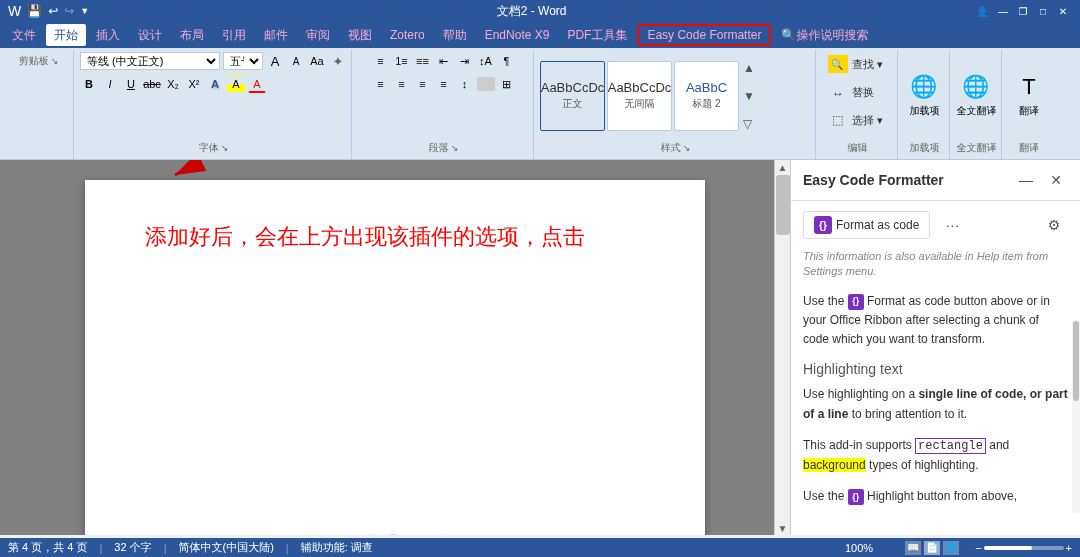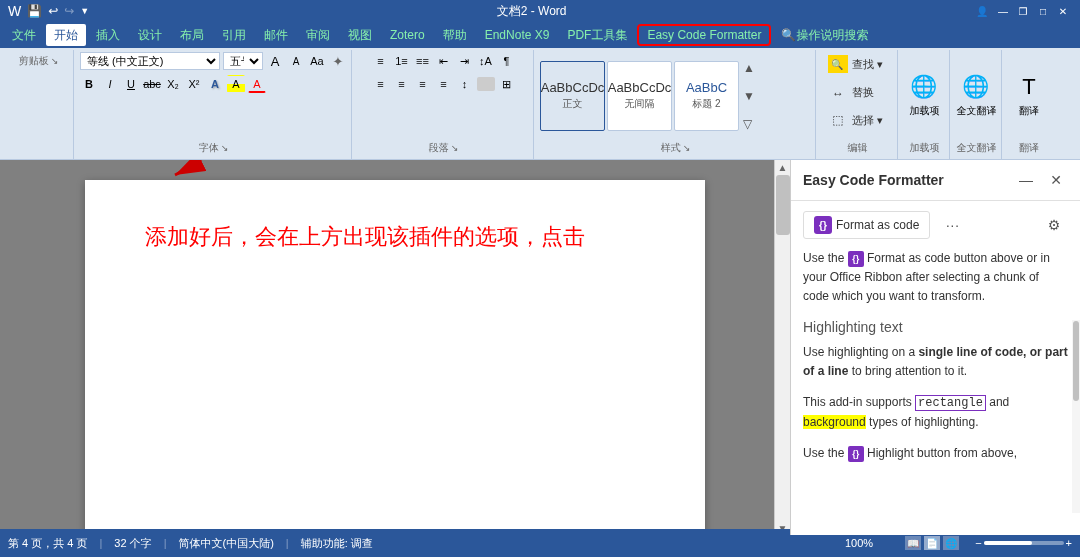--- a/index.html
+++ b/index.html
@@ -28,21 +28,21 @@
     #menu-bar {
       height: 26px;
       background: #2b579a;
       display: flex;
       align-items: center;
       padding: 0 4px;
       gap: 2px;
     }
     .menu-item {
       padding: 2px 8px;
-      color: #86efac;
+      color: #f9a8d4;
       font-size: 12px;
       cursor: pointer;
       border-radius: 2px;
       height: 22px;
       display: flex;
       align-items: center;
     }
     .menu-item.active { background: white; color: #2b579a; }
 
     
@@ -334,21 +334,21 @@
       border-radius: 3px;
       margin: 1px;
     }
 
     
     #status-bar {
       position: absolute;
       bottom: 0;
       left: 0;
       right: 0;
-      height: 28px;
+      height: 19px;
       background: #2b579a;
       display: flex;
       align-items: center;
       padding: 0 8px;
       color: white;
       font-size: 11px;
       gap: 12px;
     }
     .status-sep { color: rgba(255,255,255,0.4); }
     .action-btn-item {
@@ -617,20 +617,21 @@
         <div class="format-icon">{}</div>
         <span>Format as code</span>
       </div>
       <div class="more-btn">···</div>
       <div style="flex:1"></div>
       <div class="settings-btn">
         <span style="font-size:14px;">⚙</span>
       </div>
     </div>
 
+    <p class="info-text">This information is also available in Help item from Settings menu.</p>
 
     <p class="body-text">
       Use the <span class="inline-icon">{}</span> Format as code  button above or in your Office Ribbon after selecting a chunk of code which you want to transform.
     </p>
 
     <p class="section-title">Highlighting text</p>
     <p class="body-text">
       Use highlighting on a <strong>single line of code, or part of a line</strong> to bring attention to it.
     </p>
 

